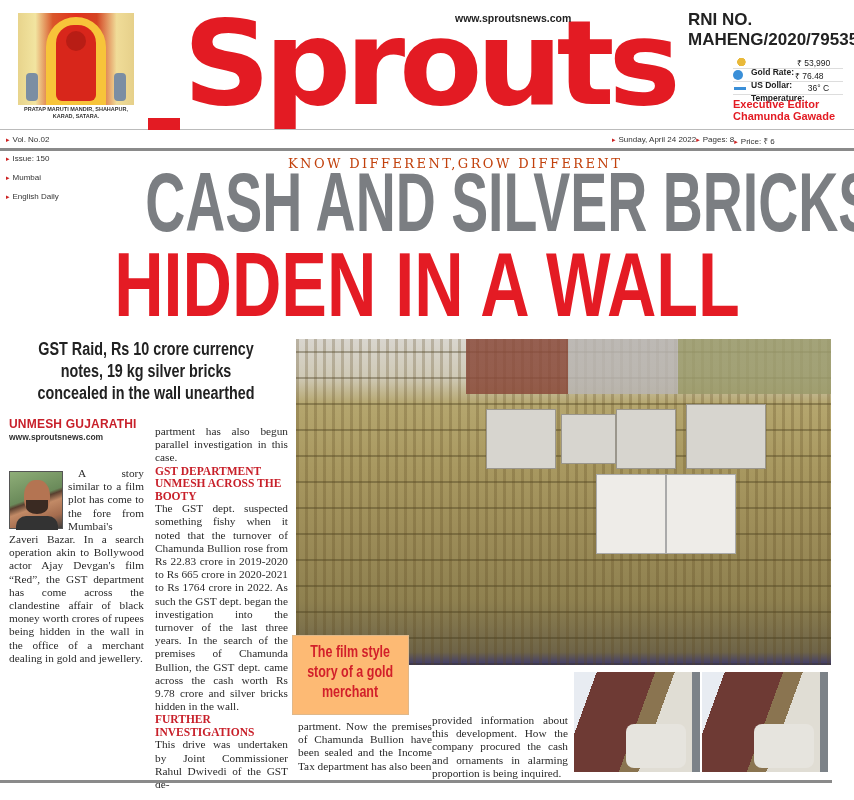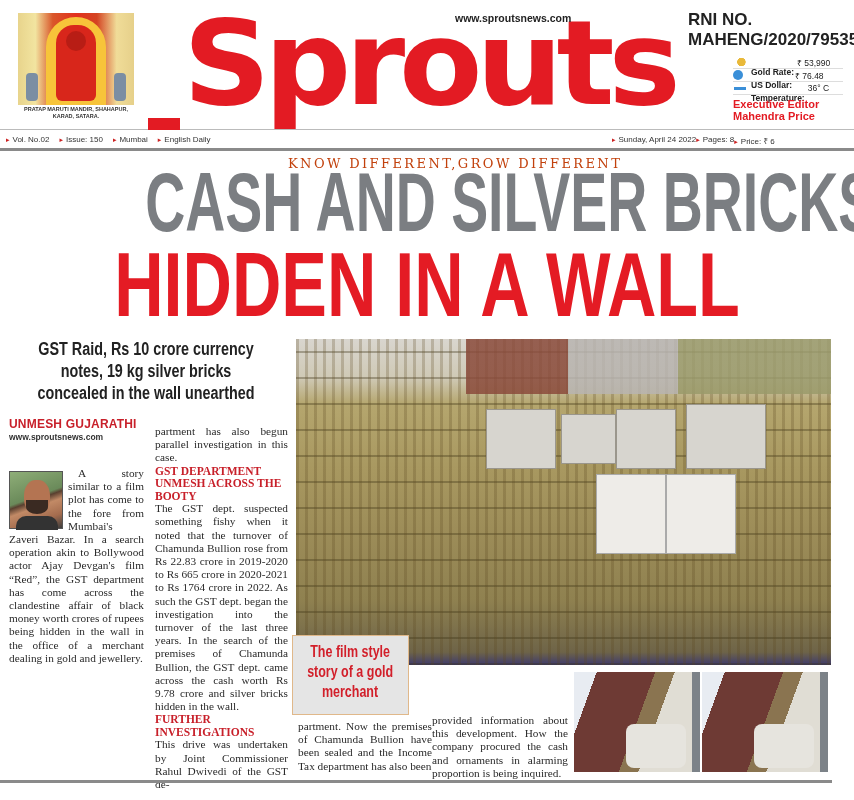--- a/index.html
+++ b/index.html
@@ -47,21 +47,21 @@
   .info-row b { font-weight: bold; margin-right: 3px; margin-top: 20px; }
   .editor {
     margin-top: 3px; font-family: Liberation Sans, sans-serif; font-weight: bold; font-size: 11px; line-height: 12px; color: #e31b23;
   }
 
   
   .dateline {
     position: absolute; left: 0; top: 129px; width: 854px; height: 22px;
     border-top: 1px solid #bbb; border-bottom: 3px solid #8a8a8a;
   }
-  .dl-left { position: absolute; left: 6px; top: 5px; display: flex; gap: 10px; }
+  .dl-left { position: absolute; left: 6px; top: 5px; display: flex; gap: 10px; flex-direction: column; }
   .dl-item { font-family: "Liberation Sans", sans-serif; font-size: 8px; color: #333; white-space: nowrap; }
   .dl-item::before { content: "\25B8"; color: #c22; margin-right: 3px; font-size: 7px; }
   .slogan {
     position: absolute; left: 288px; top: 2px;
     font-family: "DejaVu Serif", serif; font-size: 13px; letter-spacing: 2.4px; color: #c2410c; white-space: nowrap; margin-top: 24px;
   }
   .dl-right { position: absolute; left: 612px; top: 5px; display: flex; }
   .logo-tail { position: absolute; left: 148px; top: 118px; width: 32px; height: 12px; background: #e31b23; }
 
   
@@ -122,21 +122,21 @@
     display: flex; gap: 2px;
   }
   .inset { flex: 1; height: 100px; position: relative; overflow: hidden;
     background: linear-gradient(110deg, #e8ecf2 0 14%, #6e3a34 14% 50%, #8a7450 50% 62%, #e0ddd4 62% 100%); }
   .inset .bag { position: absolute; left: 52px; top: 52px; width: 60px; height: 44px; background: #e6e4de; border-radius: 8px; }
   .inset .frame { position: absolute; right: 0; top: 0; width: 8px; height: 100%; background: #7c8288; }
 
   
   .pull {
     position: absolute; left: 292px; top: 635px; width: 117px; height: 80px;
-    background: #e5e5e5; border: 1px solid #e0b88a; padding-top: 6px;
+    background: #fdba74; border: 1px solid #e0b88a; padding-top: 6px;
     font-family: "Liberation Sans", sans-serif; font-weight: bold; font-size: 16px; line-height: 20px; color: #d21f2a; text-align: center;
   }
   .pull span { display: inline-block; transform: scaleX(0.78); transform-origin: center; white-space: nowrap; }
 
   .bottom-rule { position: absolute; left: 0; top: 780px; width: 832px; height: 3px; background: #8a8a8a; }
 </style>
 </head>
 <body>
 
 <div class="mast">
@@ -163,21 +163,21 @@
       <b>US Dollar:</b>
       <span>₹ 76.48</span>
     </div>
     <div class="info-row">
       <span class="ic ic-temp"></span>
       <b>Temperature:</b>
       <span>36° C</span>
     </div>
     <div class="editor">
       <div>Executive Editor</div>
-      <div>Mahendra Price</div>
+      <div>Chamunda Gawade</div>
     </div>
   </div>
 </div>
 
 <div class="dateline">
   <div class="dl-left">
     <span class="dl-item">Vol. No.02</span>
     <span class="dl-item">Issue: 150</span>
     <span class="dl-item">Mumbai</span>
     <span class="dl-item">English Daily</span>

